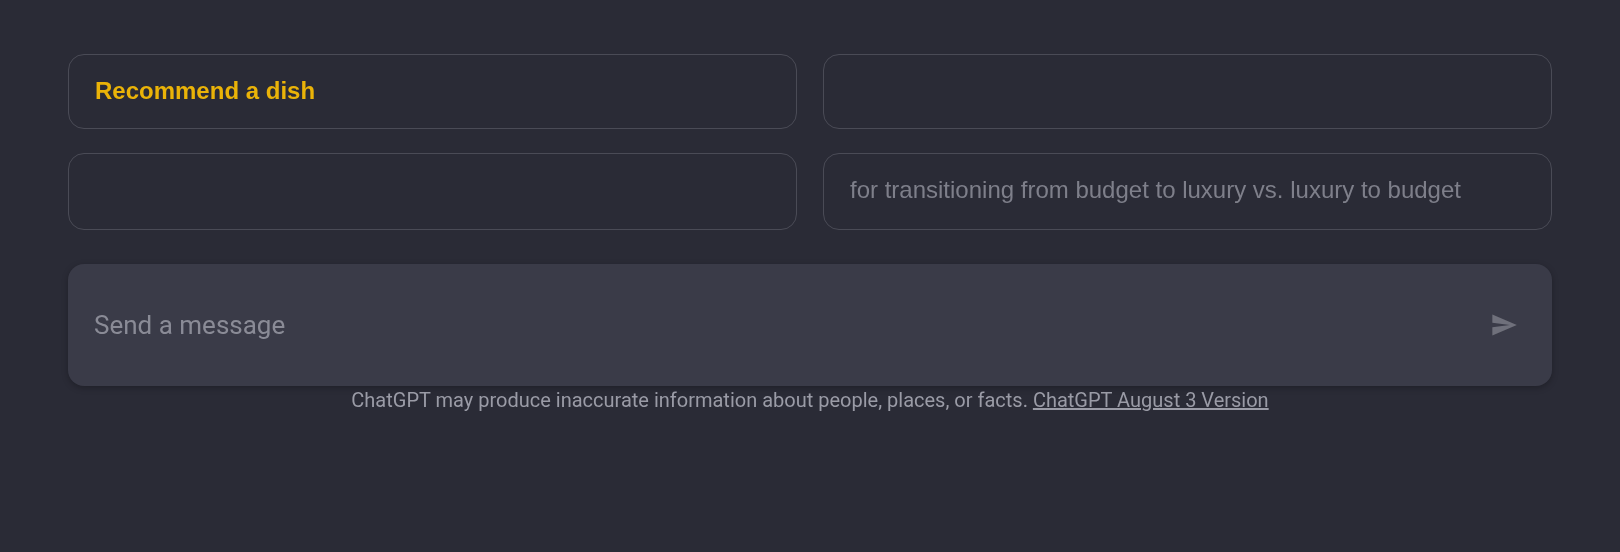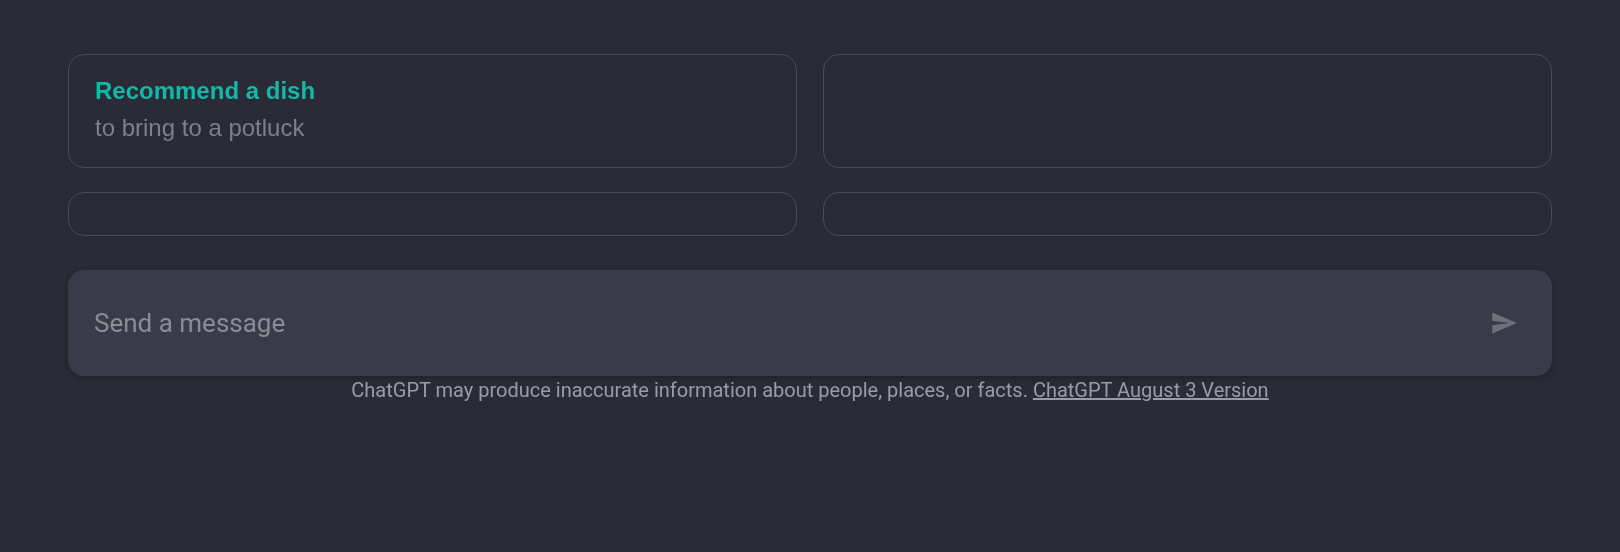--- a/index.html
+++ b/index.html
@@ -27,21 +27,21 @@
       padding: 20px 26px 22px 26px;
       cursor: pointer;
       background: transparent;
       text-align: left;
       display: flex;
       flex-direction: column;
       gap: 6px;
       min-width: 0;
     }
     .suggestion-title {
-      color: #14b8a6;
+      color: #eab308;
       font-size: 24px;
       font-weight: 700;
       line-height: 1.3;
       white-space: nowrap;
       overflow: hidden;
       text-overflow: ellipsis;
     }
     .suggestion-subtitle {
       color: #7e7f8a;
       font-size: 24px;
@@ -50,21 +50,21 @@
       white-space: nowrap;
       overflow: hidden;
       text-overflow: ellipsis;
     }
     .input-container {
       background-color: #3a3b48;
       border-radius: 16px;
       display: flex;
       align-items: center;
       padding: 0 26px;
-      height: 106px;
+      height: 122px;
       box-shadow: 0 2px 6px rgba(0,0,0,0.25);
     }
     .message-input {
       flex: 1;
       background: transparent;
       border: none;
       outline: none;
       color: #c7c7d1;
       font-size: 26px;
       font-family: inherit;
@@ -97,27 +97,27 @@
       text-decoration: underline;
       cursor: pointer;
     }
   </style>
 </head>
 <body>
 
 <div class="suggestions-grid">
   <button class="suggestion-card">
     <span class="suggestion-title">Recommend a dish</span>
-    <span class="suggestion-subtitle">to bring to a potluck</span>
   </button>
   <button class="suggestion-card">
   </button>
   <button class="suggestion-card">
   </button>
   <button class="suggestion-card">
+    <span class="suggestion-subtitle">for transitioning from budget to luxury vs. luxury to budget</span>
   </button>
 </div>
 
 <div class="input-container">
   <input type="text" class="message-input" placeholder="Send a message" style="">
   <button class="send-button">
     <svg viewBox="0 0 24 24" fill="currentColor">
       <path d="M2.01 21L23 12 2.01 3 2 10l15 2-15 2z"></path>
     </svg>
   </button>

